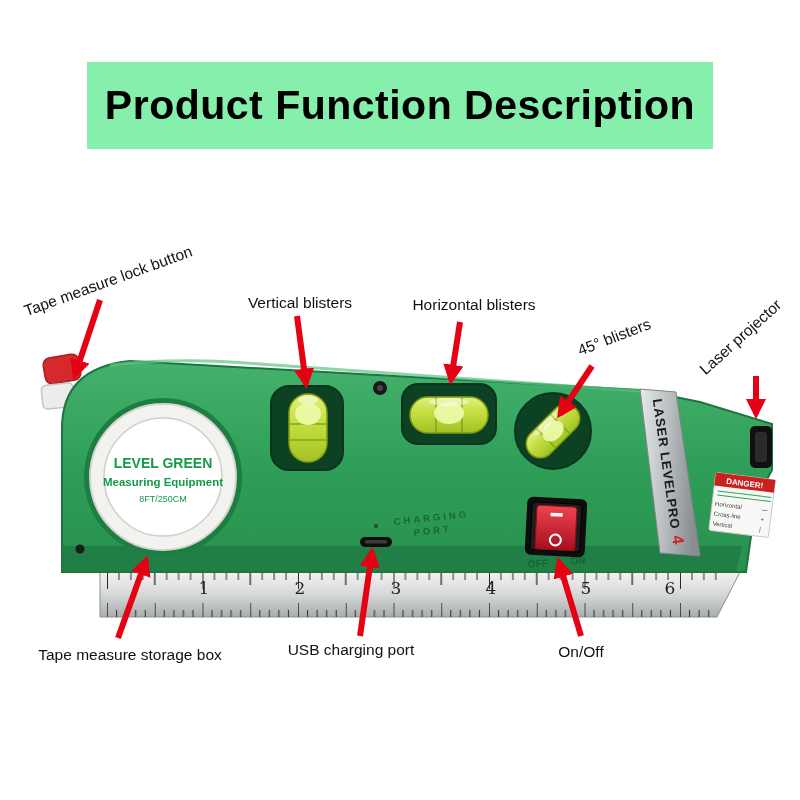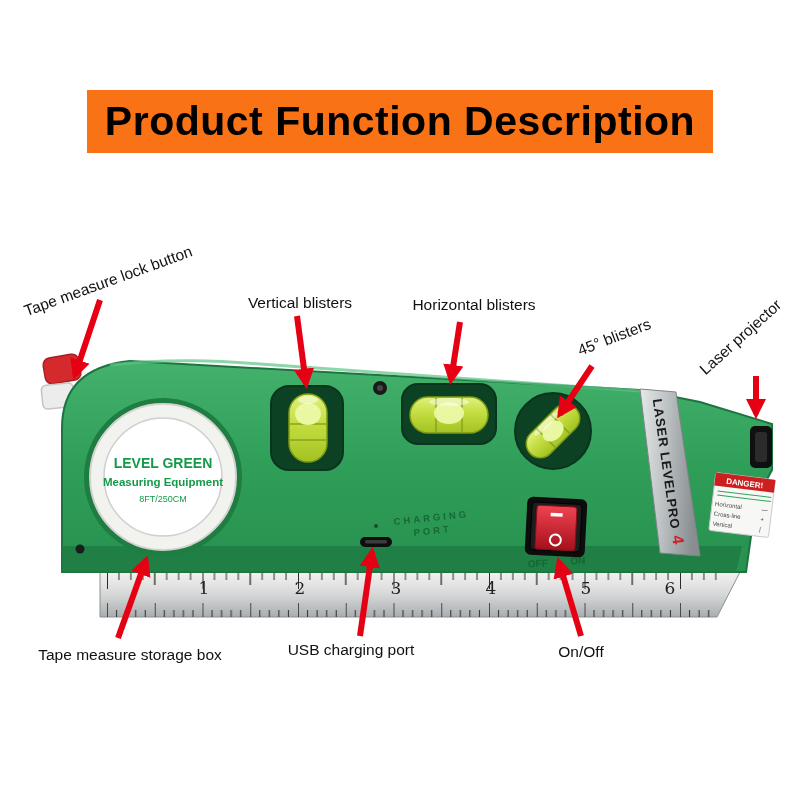--- a/index.html
+++ b/index.html
@@ -1,21 +1,21 @@
 <!DOCTYPE html>
 <html><head>
 <meta charset="utf-8">
 <style>
   html,body{margin:0;padding:0;background:#fff;}
   .stage{position:relative;width:800px;height:800px;background:#ffffff;overflow:hidden;
          font-family:"Liberation Sans",sans-serif;}
   .title-wrap{position:absolute;top:62px;left:0;width:100%;text-align:center;}
-  .title-highlight{display:inline-block;background:#f97316;color:#000;font-weight:bold;
-         font-size:41px;line-height:1.15;padding:8px 18px;letter-spacing:.5px;
-         font-family:"Liberation Sans",sans-serif;margin-top:28px;}
+  .title-highlight{display:inline-block;background:#86efac;color:#000;font-weight:bold;
+         font-size:41px;line-height:1.15;padding:20px 18px;letter-spacing:.5px;
+         font-family:"Liberation Sans",sans-serif;}
   svg.diagram{position:absolute;top:0;left:0;}
   .callout{font-size:15.5px;fill:#111;font-family:"Liberation Sans",sans-serif;}
   .ruler-num{font-family:"DejaVu Serif",serif;font-size:17px;fill:#1f1f1f;}
   .emboss{fill:#146032;opacity:.85;font-weight:bold;}
 </style>
 </head>
 <body>
 
 <div class="stage">
 

